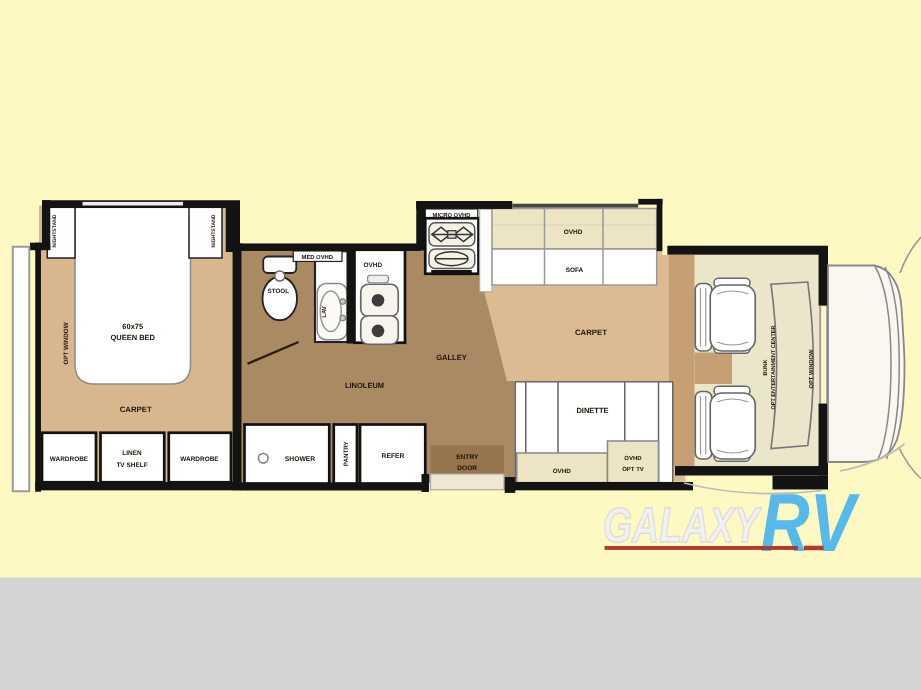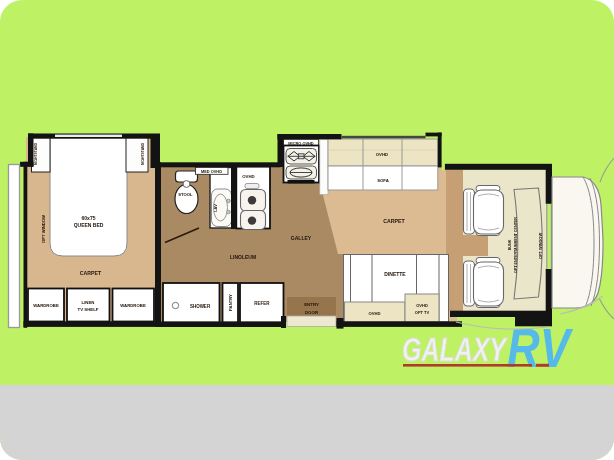--- a/index.html
+++ b/index.html
@@ -1,16 +1,16 @@
 <!DOCTYPE html>
 <html><head>
 <meta charset="utf-8">
 <style>
 html,body{margin:0;padding:0;background:#fff;}
-#c{position:relative;width:614px;height:460px;overflow:hidden;background:#bef264;font-family:"Liberation Sans",sans-serif;border-radius:22px;}
+#c{position:relative;width:614px;height:460px;overflow:hidden;background:#fef9c3;font-family:"Liberation Sans",sans-serif;}
 svg{position:absolute;top:0;left:0;}
 text{font-family:"Liberation Sans",sans-serif;font-weight:bold;fill:#1f130a;}
 </style>
 </head>
 <body>
 <div id="c">
 <svg width="614" height="460" viewBox="0 0 614 460">
 
 <rect x="0" y="385" width="614" height="75" fill="#d4d4d4"></rect>
 

